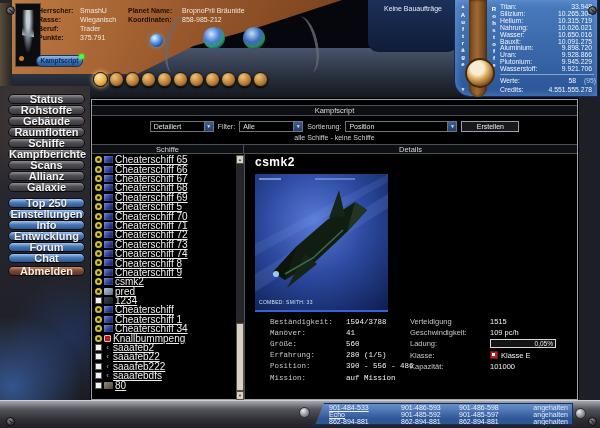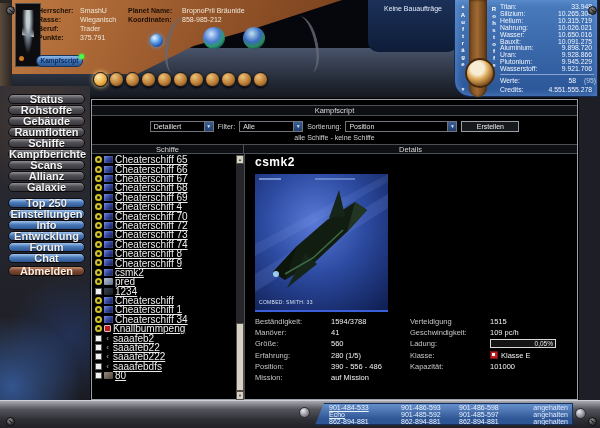--- a/index.html
+++ b/index.html
@@ -149,21 +149,21 @@
   .sb-thumb { position:absolute; left:0; top:168px; width:8px; height:68px; background:#d8d2c4; border:1px solid #55524a; }
 
   .details { position:absolute; left:153px; top:55px; width:333px; height:246px; }
   .dtitle { position:absolute; left:10px; top:0; font-size:12px; font-weight:bold; color:#fff; letter-spacing:.5px; }
   .dimg { position:absolute; left:10px; top:19px; width:133px; height:138px; border-bottom:2px solid #3a5fd8; overflow:hidden; }
   .dimg svg { display:block; }
   .doverlay { position:absolute; left:4px; bottom:5px; font-size:5px; color:#cfe0f0; letter-spacing:.3px; }
 
   .dstats { position:absolute; display:grid; grid-auto-rows:11.2px; font-size:7.5px; }
   .dstats .drow { display:grid; align-items:center; }
-  .dstats.left { left:10px; top:161px; width:150px; }
+  .dstats.left { left:25px; top:161px; width:150px;font-family:Liberation Mono, monospace; }
   .dstats.left .drow { grid-template-columns:76px 1fr; }
   .dstats.right { left:165px; top:161px; width:162px; }
   .dstats.right .drow { grid-template-columns:80px 1fr; }
   .dlbl { color:#c6c6c6; } .dval { color:#f0f0f0; display:flex; align-items:center; gap:3px; }
   .class-icon { display:inline-block; width:8px; height:8px; background:#c41f1f; border:1px solid #7a0e0e; position:relative; }
   .class-icon::after { content:""; position:absolute; left:1px; top:1px; width:3px; height:3px; background:#fff; }
   .ladung-bar { display:inline-block; width:66px; height:9px; border:1px solid #d8d8d8; background:#141414;
     font-size:6.5px; color:#e8e8e8; text-align:right; line-height:7px; padding-right:2px; }
 
   
@@ -404,26 +404,31 @@
           <a class="slink">Cheaterschiff 68</a>
         </div>
         <div class="srow">
           <span class="mk mk-radio"></span>
           <span class="si si-blue"></span>
           <a class="slink">Cheaterschiff 69</a>
         </div>
         <div class="srow">
           <span class="mk mk-radio"></span>
           <span class="si si-blue"></span>
-          <a class="slink">Cheaterschiff 4</a>
+          <a class="slink">Cheaterschiff 5</a>
         </div>
         <div class="srow">
           <span class="mk mk-radio"></span>
           <span class="si si-blue"></span>
           <a class="slink">Cheaterschiff 70</a>
+        </div>
+        <div class="srow">
+          <span class="mk mk-radio"></span>
+          <span class="si si-blue"></span>
+          <a class="slink">Cheaterschiff 71</a>
         </div>
         <div class="srow">
           <span class="mk mk-radio"></span>
           <span class="si si-blue"></span>
           <a class="slink">Cheaterschiff 72</a>
         </div>
         <div class="srow">
           <span class="mk mk-radio"></span>
           <span class="si si-blue"></span>
           <a class="slink">Cheaterschiff 73</a>

